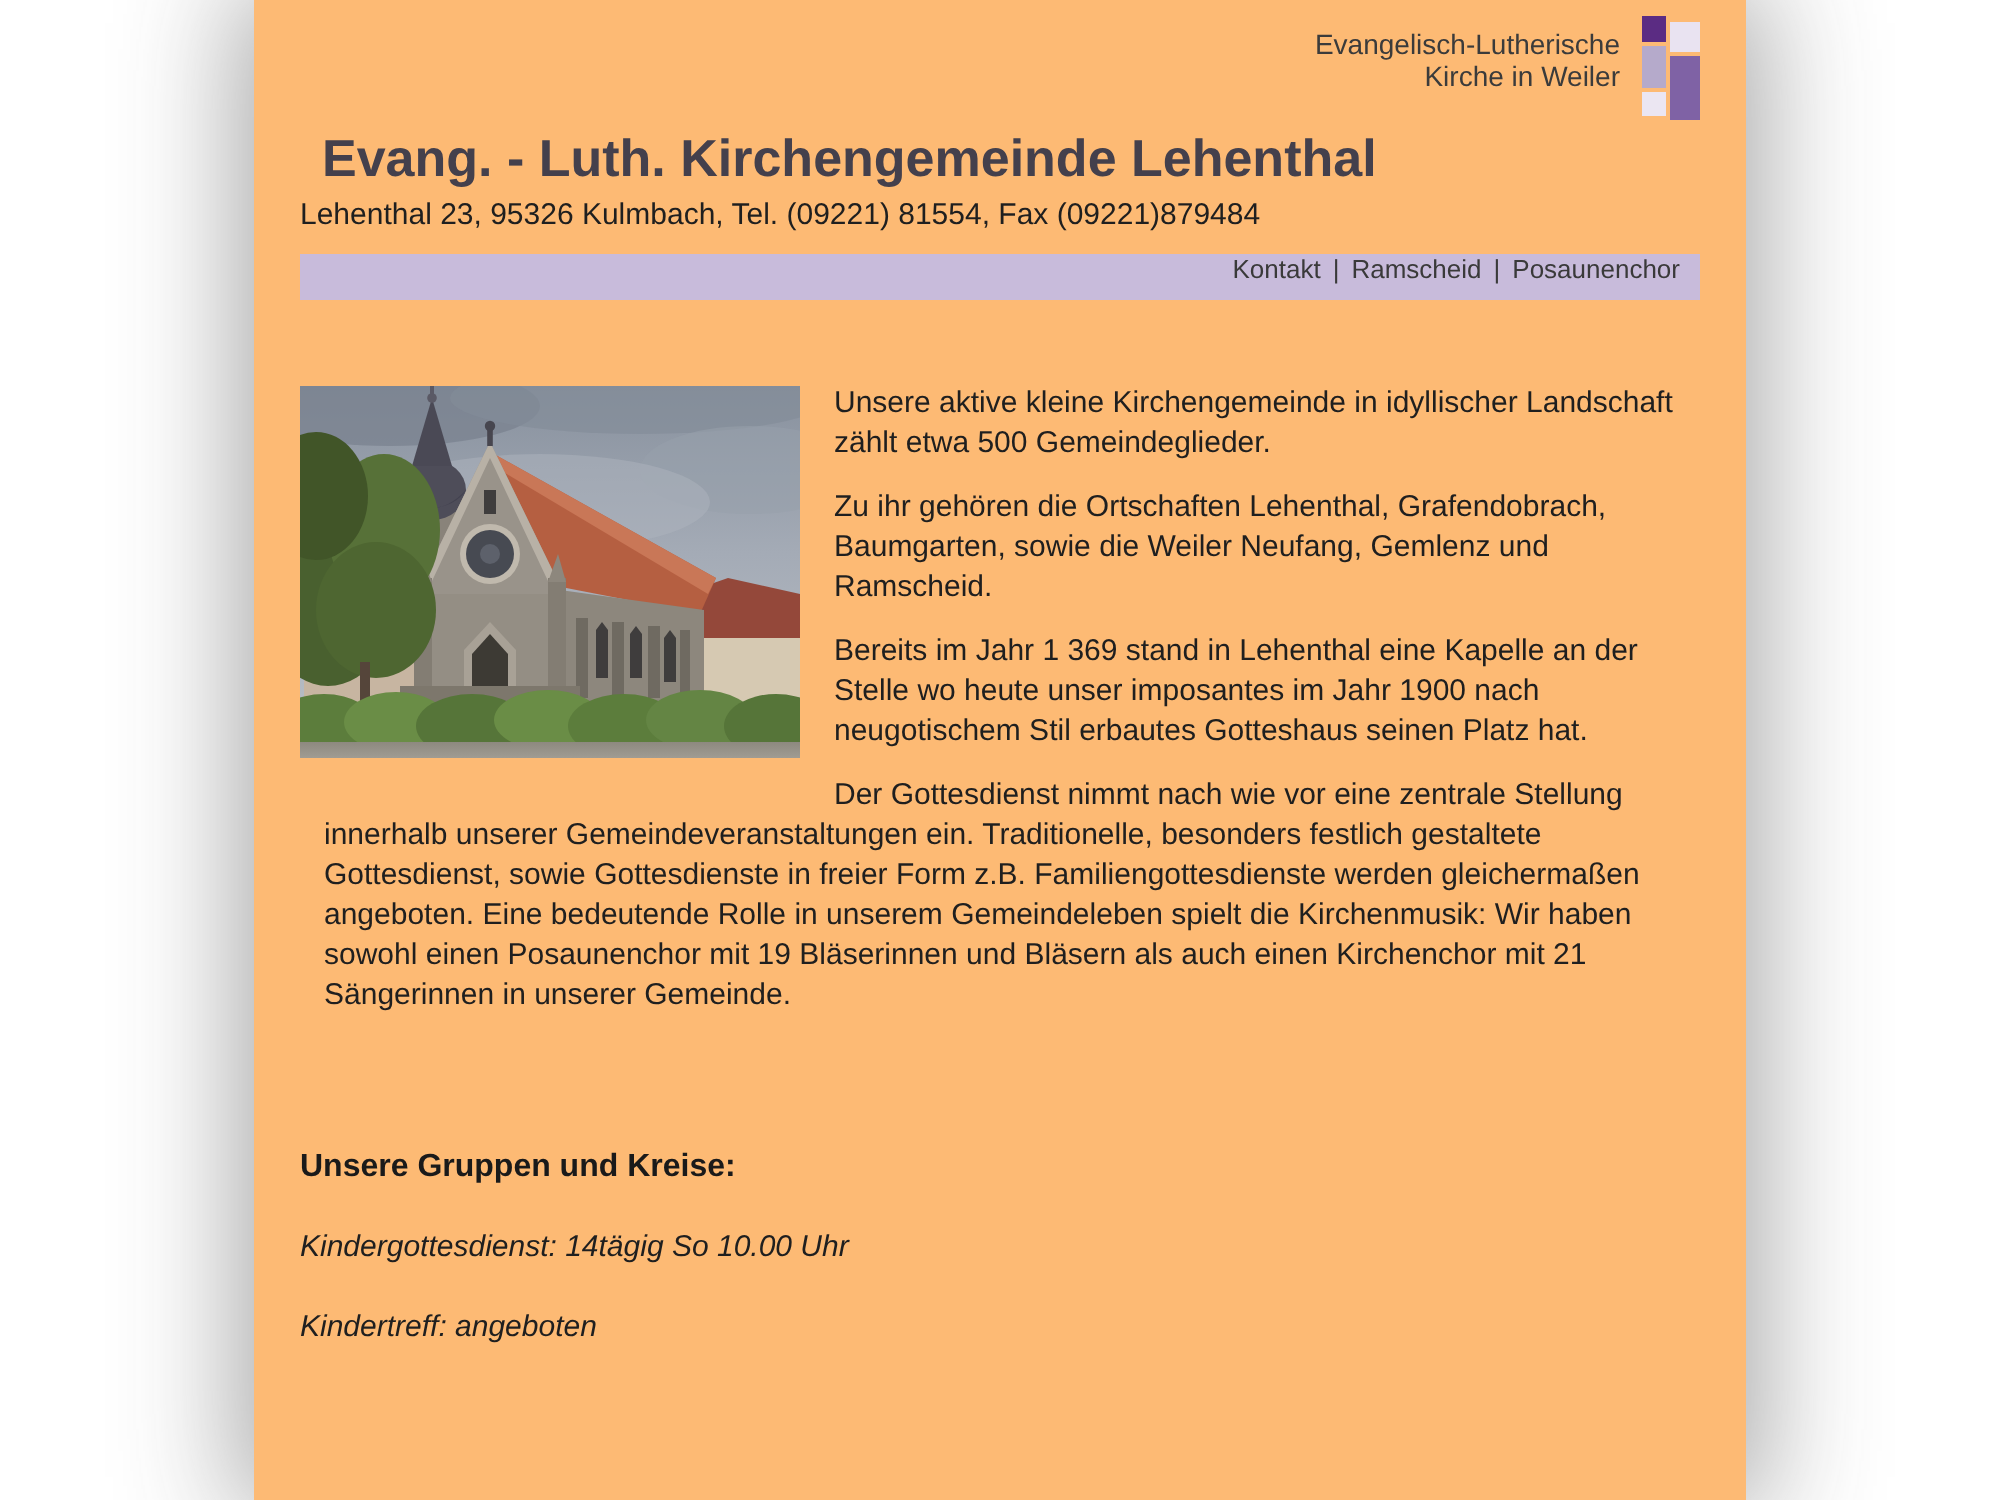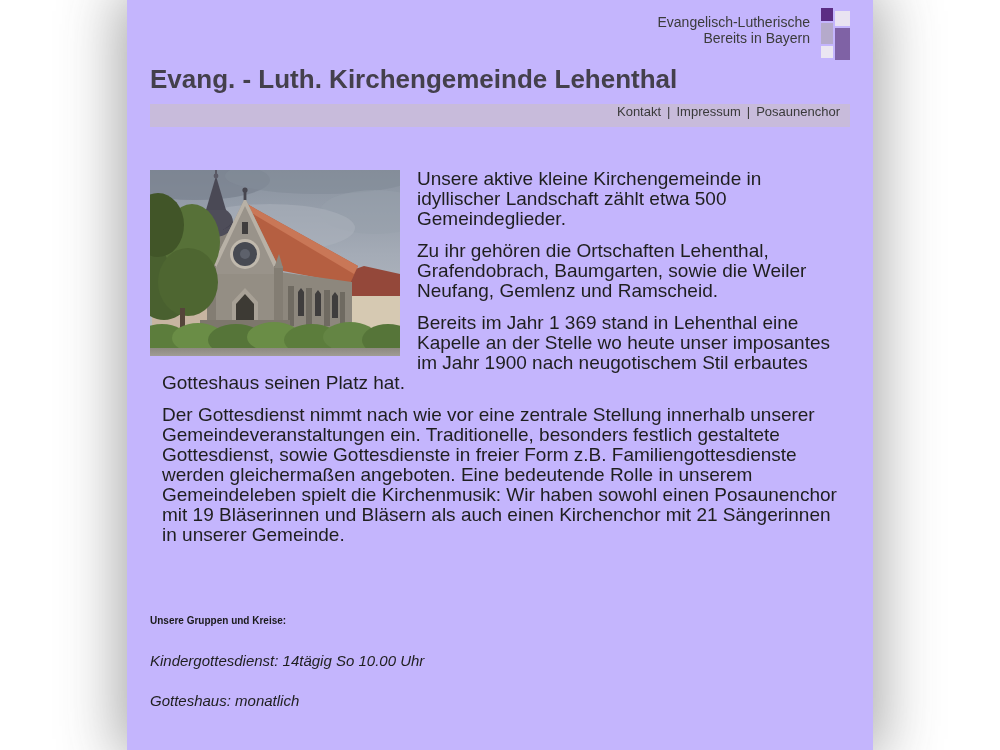--- a/index.html
+++ b/index.html
@@ -7,21 +7,21 @@
   body {
     width: 1000px; height: 750px;
     background: #ffffff;
     font-family: "Liberation Sans", sans-serif;
     color: #1d1d1d;
     overflow: hidden;
   }
   .content-column {
     width: 746px; height: 750px;
     margin: 0 auto;
-    background: #c4b5fd;
+    background: #fdba74;
     box-shadow: 0 0 55px 8px rgba(60,60,60,0.45);
     padding: 0 23px;
     position: relative;
   }
   
   .brand-row {
     display: flex;
     justify-content: flex-end;
     align-items: flex-start;
     padding-top: 8px;
@@ -42,21 +42,21 @@
   }
   .logo-col-left { display: flex; flex-direction: column; gap: 2px; width: 12px; }
   .logo-col-right { display: flex; flex-direction: column; gap: 2px; width: 15px; margin-top: 3px; }
   .logo-sq { width: 100%; }
   
   h1.site-title {
     font-size: 26px;
     line-height: 30px;
     font-weight: bold;
     color: #44404c;
-    margin: 4px 0 0 0;
+    margin: 4px 0 0 11px;
   }
   .site-address {
     font-size: 15px;
     line-height: 18px;
     color: #1f1f1f;
     margin-top: 5px;
   }
   
   .nav-bar {
     margin-top: 10px;
@@ -82,28 +82,28 @@
   }
   h2.content-title {
     font-size: 15.5px;
     font-weight: bold;
     color: #000000;
     margin: 2px 0 0 0;
     line-height: 18px;
   }
   .intro-text { margin-top: 42px; }
   .intro-seg {
-    font-size: 19px;
+    font-size: 15px;
     line-height: 20px;
     color: #1f1f1f;
     margin: 12px;
   }
   .groups-section { clear: none; margin-top: 66px; }
   .groups-title {
-    font-size: 10px;
+    font-size: 16px;
     line-height: 20px;
     font-weight: bold;
     color: #1a1a1a;
   }
   .group-item {
     font-size: 15px;
     line-height: 20px;
     color: #1f1f1f;
     margin-top: 20px;
     font-style: italic;
@@ -111,41 +111,42 @@
   .group-item:first-of-type { margin-top: 0; }
 </style>
 </head>
 <body>
 
 <div class="content-column">
 
   <div class="brand-row">
     <div class="brand-text">
       <div>Evangelisch-Lutherische</div>
-      <div>Bereits in Bayern</div>
+      <div>Kirche in Weiler</div>
     </div>
     <div class="brand-logo">
       <div class="logo-col-left">
         <div class="logo-sq" style="height:13px;background:#5b2c83;"></div>
         <div class="logo-sq" style="height:21px;background:#b5aacb;"></div>
         <div class="logo-sq" style="height:12px;background:#ebe6f2;"></div>
       </div>
       <div class="logo-col-right">
         <div class="logo-sq" style="height:15px;background:#e9e3f1;"></div>
         <div class="logo-sq" style="height:32px;background:#7f62a5;"></div>
       </div>
     </div>
   </div>
 
   <h1 class="site-title">Evang. - Luth. Kirchengemeinde Lehenthal</h1>
+  <div class="site-address">Lehenthal 23, 95326 Kulmbach, Tel. (09221) 81554, Fax (09221)879484</div>
 
   <div class="nav-bar">
     <span class="nav-link">Kontakt</span>
     <span class="nav-sep">|</span>
-    <span class="nav-link">Impressum</span>
+    <span class="nav-link">Ramscheid</span>
     <span class="nav-sep">|</span>
     <span class="nav-link">Posaunenchor</span>
   </div>
 
   <div class="main-area">
 
     <svg class="church-photo" viewBox="0 0 250 186" aria-hidden="true">
       <defs>
         <linearGradient id="sky" x1="0" y1="0" x2="0" y2="1">
           <stop offset="0" stop-color="#88919e"></stop>
@@ -238,18 +239,18 @@
     <div class="intro-text">
       <p class="intro-seg">Unsere aktive kleine Kirchengemeinde in idyllischer Landschaft zählt etwa 500 Gemeindeglieder.</p>
       <p class="intro-seg">Zu ihr gehören die Ortschaften Lehenthal, Grafendobrach, Baumgarten, sowie die Weiler Neufang, Gemlenz und Ramscheid.</p>
       <p class="intro-seg">Bereits im Jahr 1 369 stand in Lehenthal eine Kapelle an der Stelle wo heute unser imposantes im Jahr 1900 nach neugotischem Stil erbautes Gotteshaus seinen Platz hat.</p>
       <p class="intro-seg">Der Gottesdienst nimmt nach wie vor eine zentrale Stellung innerhalb unserer Gemeindeveranstaltungen ein. Traditionelle, besonders festlich gestaltete Gottesdienst, sowie Gottesdienste in freier Form z.B. Familiengottesdienste werden gleichermaßen angeboten. Eine bedeutende Rolle in unserem Gemeindeleben spielt die Kirchenmusik: Wir haben sowohl einen Posaunenchor mit 19 Bläserinnen und Bläsern als auch einen Kirchenchor mit 21 Sängerinnen in unserer Gemeinde.</p>
     </div>
 
     <div class="groups-section">
       <div class="groups-title">Unsere Gruppen und Kreise:</div>
       <div class="group-item">Kindergottesdienst: 14tägig So 10.00 Uhr</div>
-      <div class="group-item">Gotteshaus: monatlich</div>
+      <div class="group-item">Kindertreff: angeboten</div>
 
     </div>
 
   </div>
 </div>
 
 </body></html>

